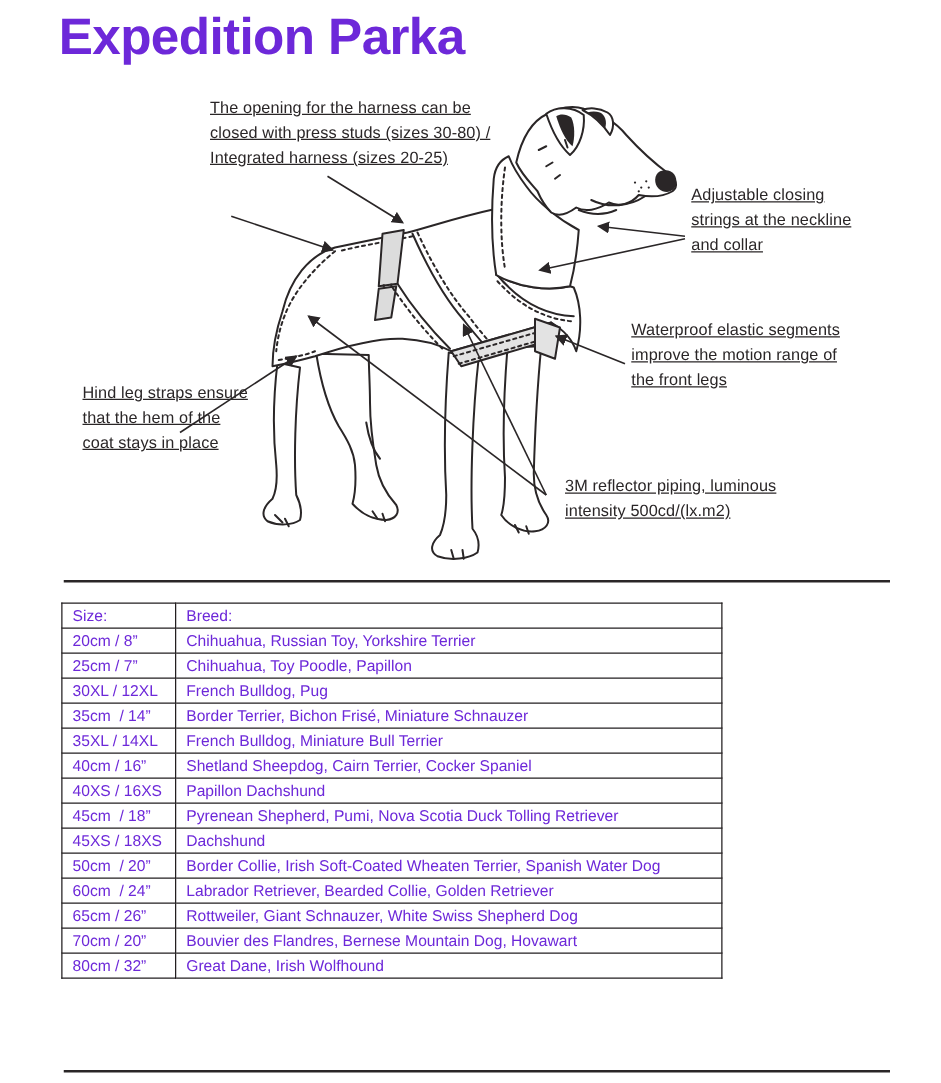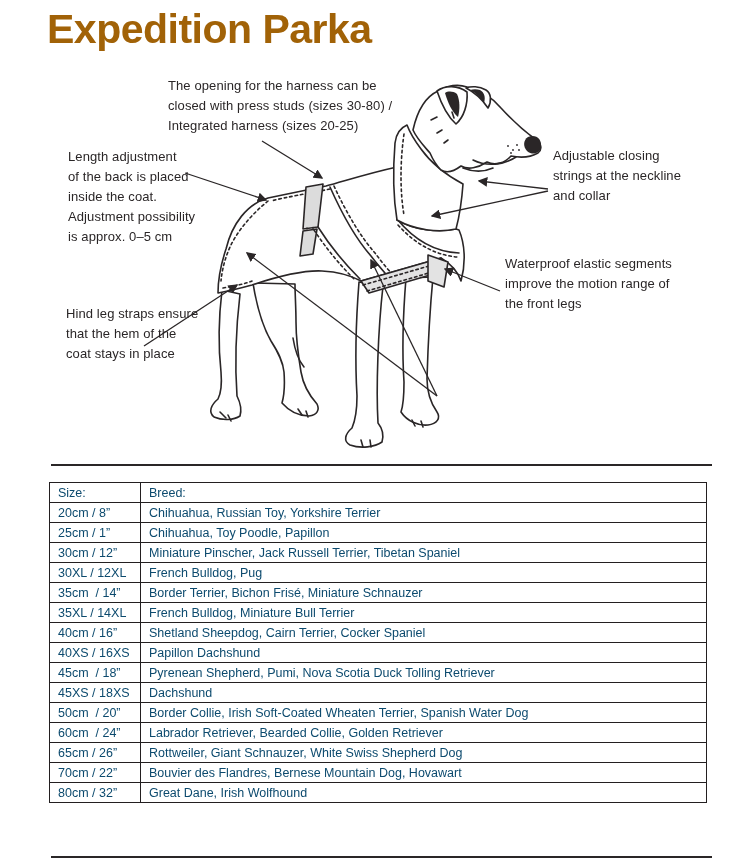--- a/index.html
+++ b/index.html
@@ -3,41 +3,41 @@
 <meta charset="utf-8">
 <style>
   * { margin:0; padding:0; box-sizing:border-box; }
   html,body { background:#ffffff; }
   body { font-family:"Liberation Sans", sans-serif; color:#2a2627; }
   .page {
     position:relative; width:753px; height:866px; background:#fff; overflow:hidden;
   }
   .page-title {
     position:absolute; left:47px; top:6px;
-    font-size:41px; font-weight:bold; letter-spacing:-0.5px; color:#a16207;
+    font-size:41px; font-weight:bold; letter-spacing:-0.5px; color:#6d28d9;
   }
   .diagram-area { position:absolute; left:0; top:0; width:753px; height:470px; }
   .diagram-svg { position:absolute; left:0; top:0; width:753px; height:470px; }
   .callout {
     position:absolute; font-size:13px; line-height:20px; color:#2a2627;
-    white-space:pre-line; letter-spacing:0.1px;
+    white-space:pre-line; letter-spacing:0.1px;text-decoration:underline;
   }
   .co-harness    { left:168px; top:76px;  }
   .co-length     { left:68px;  top:147px; }
   .co-strings    { left:553px; top:146px; }
   .co-waterproof { left:505px; top:254px; }
   .co-hindleg    { left:66px;  top:304px; }
   .co-reflector  { left:452px; top:379px; }
   .rule { position:absolute; left:51px; width:661px; height:2px; background:#2a2627; }
   .rule-top    { top:464px; }
   .rule-bottom { top:856px; }
   table.size-table {
-    position:absolute; left:49px; top:482px; width:658px;
+    position:absolute; left:49px; top:482px; width:529px;
     border-collapse:collapse; table-layout:fixed;
-    font-size:12.5px; color:#0c4a6e;
+    font-size:12.5px; color:#6d28d9;
   }
   .size-table td {
     border:1.5px solid #231f20; height:20px; padding:1px 8px;
     vertical-align:middle; overflow:hidden;
   }
   .size-table td.col-size { width:91px; white-space:pre-wrap; }
   .size-table td.col-breed { white-space:nowrap;margin-top:44px; }
 </style>
 </head>
 <body>
@@ -121,55 +121,48 @@
         <line x1="500" y1="291" x2="445" y2="269" marker-end="url(#ah)"></line>
         <line x1="144" y1="346" x2="237" y2="285" marker-end="url(#ah)"></line>
         <line x1="437" y1="396" x2="247" y2="253" marker-end="url(#ah)"></line>
         <line x1="437" y1="396" x2="371" y2="260" marker-end="url(#ah)"></line>
       </g>
     </svg>
 
     <div class="callout co-harness">The opening for the harness can be
 closed with press studs (sizes 30-80) /
 Integrated harness (sizes 20-25)</div>
-    <div class="callout co-length">Length adjustment
-of the back is placed
-inside the coat.
-Adjustment possibility
-is approx. 0–5 cm</div>
     <div class="callout co-waterproof">Waterproof elastic segments
 improve the motion range of
 the front legs</div>
     <div class="callout co-strings">Adjustable closing
 strings at the neckline
 and collar</div>
     <div class="callout co-hindleg">Hind leg straps ensure
 that the hem of the
 coat stays in place</div>
+    <div class="callout co-reflector">3M reflector piping, luminous
+intensity 500cd/(lx.m2)</div>
   </div>
 
   <div class="rule rule-top"></div>
 
   <table class="size-table">
     <tbody>
       <tr>
         <td class="col-size">Size:</td>
         <td class="col-breed">Breed:</td>
       </tr>
       <tr>
         <td class="col-size">20cm / 8”</td>
         <td class="col-breed">Chihuahua, Russian Toy, Yorkshire Terrier</td>
       </tr>
       <tr>
-        <td class="col-size">25cm / 1”</td>
+        <td class="col-size">25cm / 7”</td>
         <td class="col-breed">Chihuahua, Toy Poodle, Papillon</td>
-      </tr>
-      <tr>
-        <td class="col-size">30cm / 12”</td>
-        <td class="col-breed">Miniature Pinscher, Jack Russell Terrier, Tibetan Spaniel</td>
       </tr>
       <tr>
         <td class="col-size">30XL / 12XL</td>
         <td class="col-breed">French Bulldog, Pug</td>
       </tr>
       <tr>
         <td class="col-size">35cm  / 14”</td>
         <td class="col-breed">Border Terrier, Bichon Frisé, Miniature Schnauzer</td>
       </tr>
       <tr>
@@ -198,21 +191,21 @@
       </tr>
       <tr>
         <td class="col-size">60cm  / 24”</td>
         <td class="col-breed">Labrador Retriever, Bearded Collie, Golden Retriever</td>
       </tr>
       <tr>
         <td class="col-size">65cm / 26”</td>
         <td class="col-breed">Rottweiler, Giant Schnauzer, White Swiss Shepherd Dog</td>
       </tr>
       <tr>
-        <td class="col-size">70cm / 22”</td>
+        <td class="col-size">70cm / 20”</td>
         <td class="col-breed">Bouvier des Flandres, Bernese Mountain Dog, Hovawart</td>
       </tr>
       <tr>
         <td class="col-size">80cm / 32”</td>
         <td class="col-breed">Great Dane, Irish Wolfhound</td>
       </tr>
     </tbody>
   </table>
 
   <div class="rule rule-bottom"></div>

